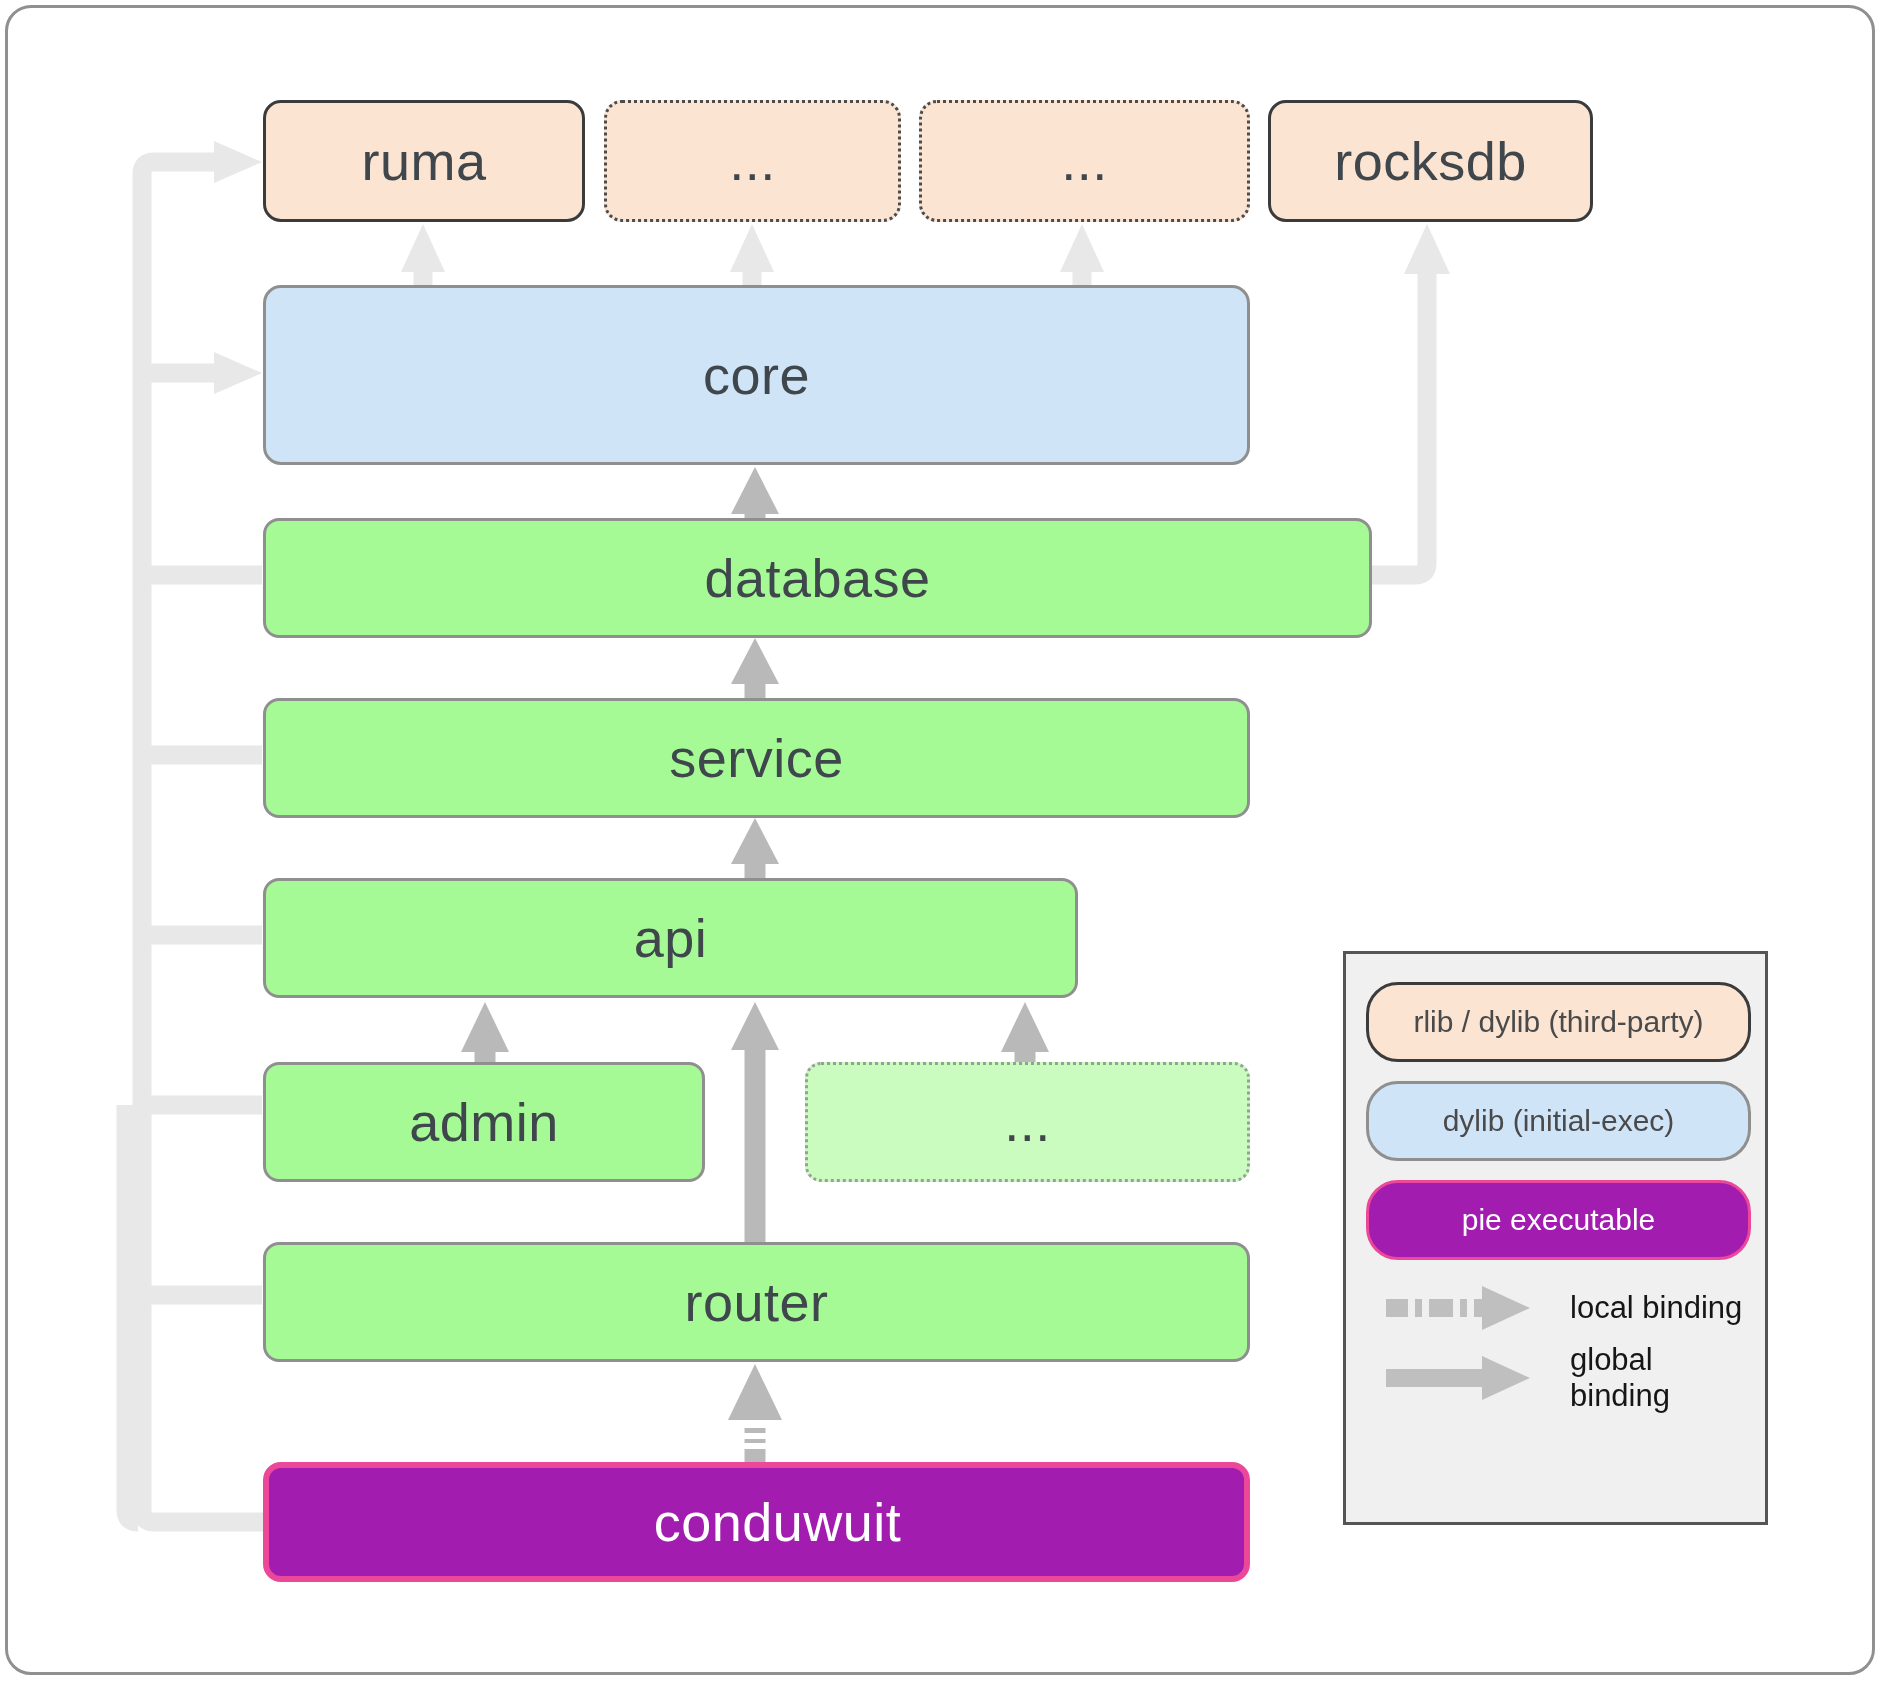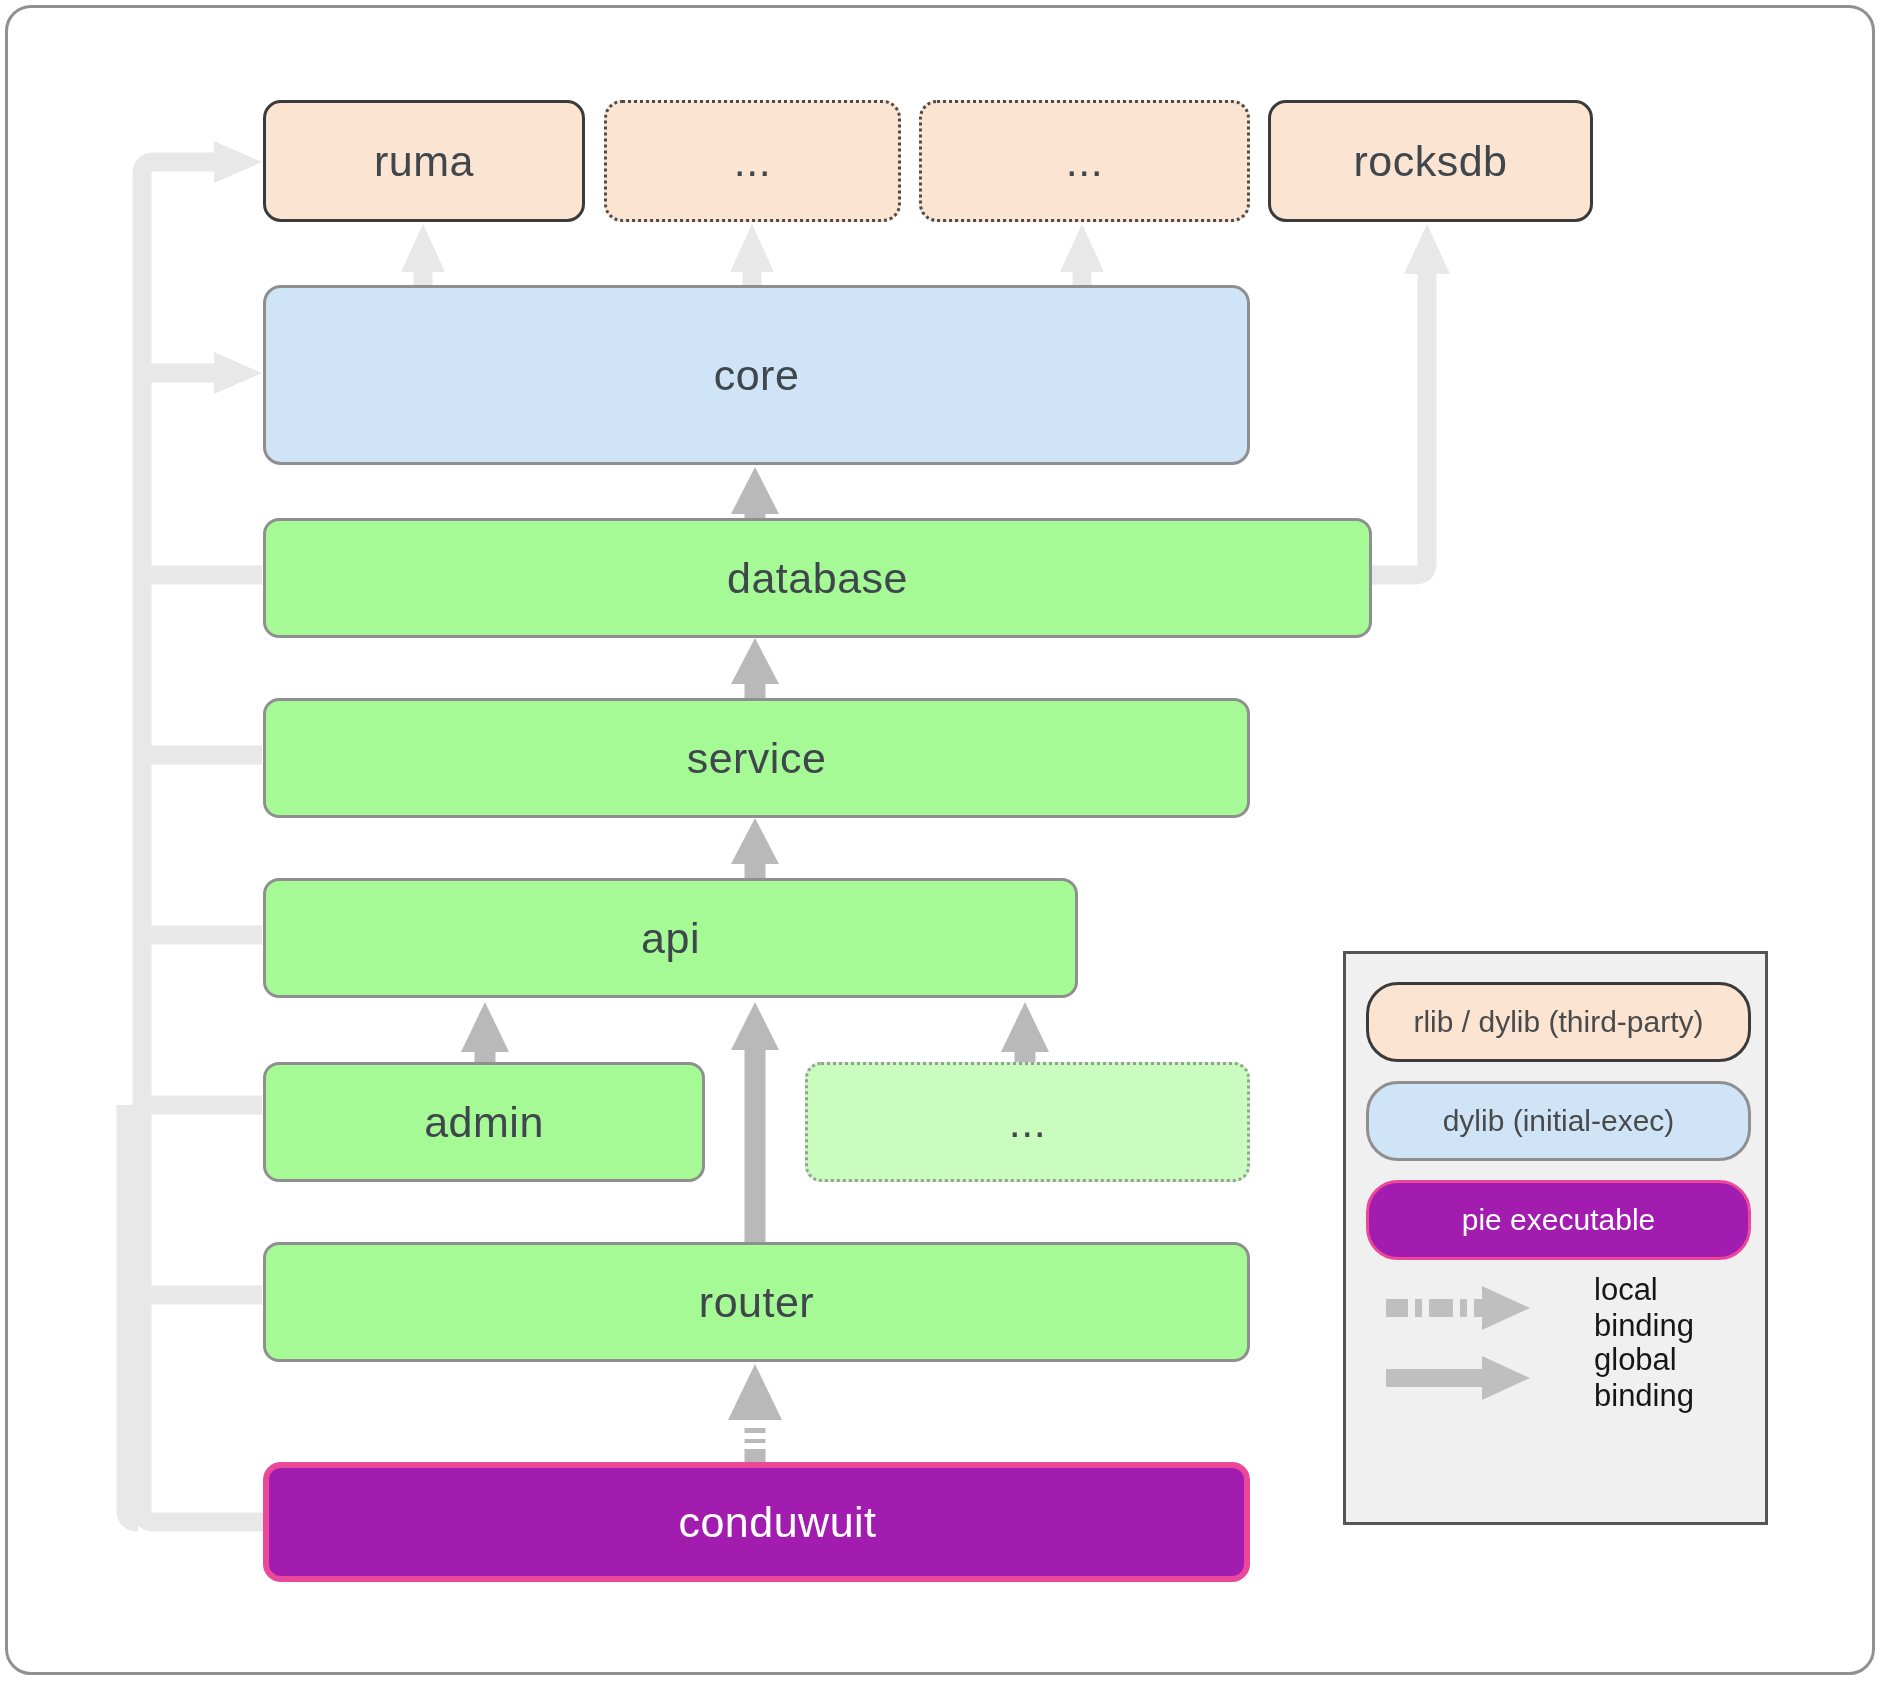--- a/index.html
+++ b/index.html
@@ -29,21 +29,21 @@
     position: absolute;
     left: 0; top: 0;
     z-index: 1;
   }
   .node {
     position: absolute;
     display: flex;
     align-items: center;
     justify-content: center;
     box-sizing: border-box;
-    font-size: 43px;
+    font-size: 54px;
     color: #3f474c;
     z-index: 2;
     letter-spacing: 0.5px;
   }
   .peach        { background: #fce4d2; border: 3px solid #3b3b3b; border-radius: 18px; }
   .peach-dotted { background: #fce4d2; border: 3px dotted #4c4c4c; border-radius: 18px; }
   .blue         { background: #d0e4f8; border: 3px solid #8f8f8f; border-radius: 18px; }
   .green        { background: #a5fa96; border: 3px solid #8f8f8f; border-radius: 16px; }
   .green-light  { background: #c9fcbe; border: 3px dotted #97a097; border-radius: 16px; }
   .navy         { background: #a21caf; border: 6px solid #ec4899; border-radius: 18px; color: #ffffff; }
@@ -74,21 +74,21 @@
   .legend-pill.peach { border-width: 3px; }
   .legend-pill.navy  { color: #ffffff; border-width: 3px; }
   .legend-arrow-row {
     display: flex;
     align-items: center;
     margin: 18px 0 0 18px;
     height: 52px;
   }
   .legend-arrow-row .glyph { flex: 0 0 150px; }
   .legend-arrow-row .lbl {
-    margin-left: 60px;
+    margin-left: 36px;
     font-size: 31px;
     color: #161616;
   }
   .legend-arrow-rows { margin-top: 22px; }
 </style>
 </head>
 <body>
 
 <div id="canvas">
   <div id="frame"></div>

